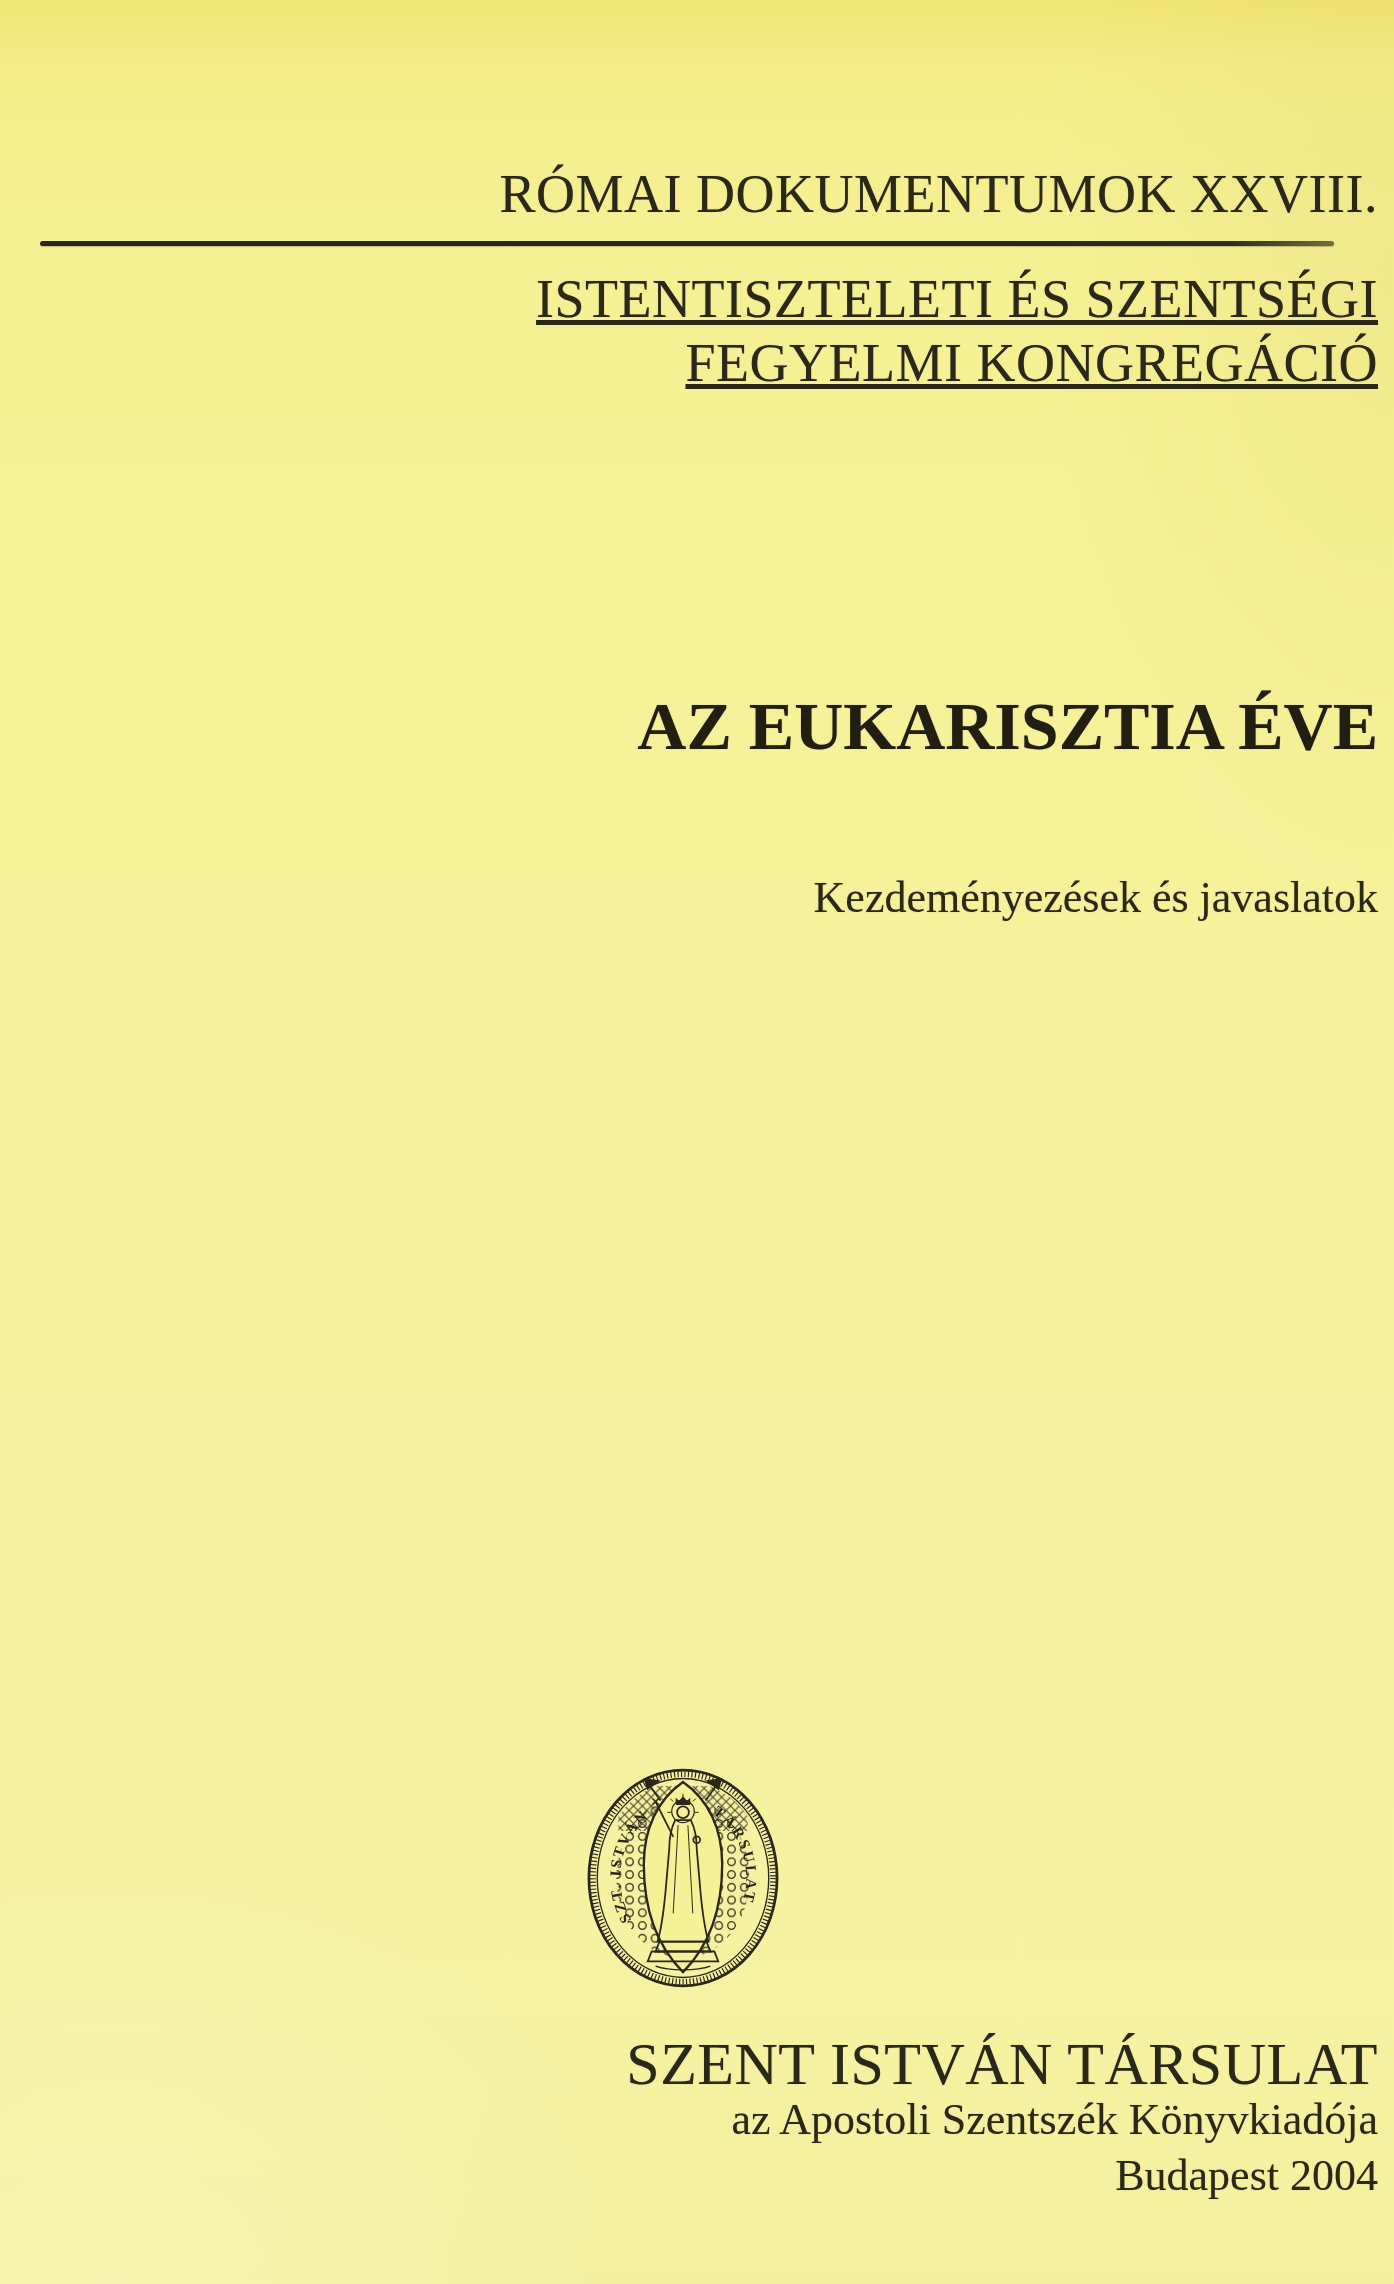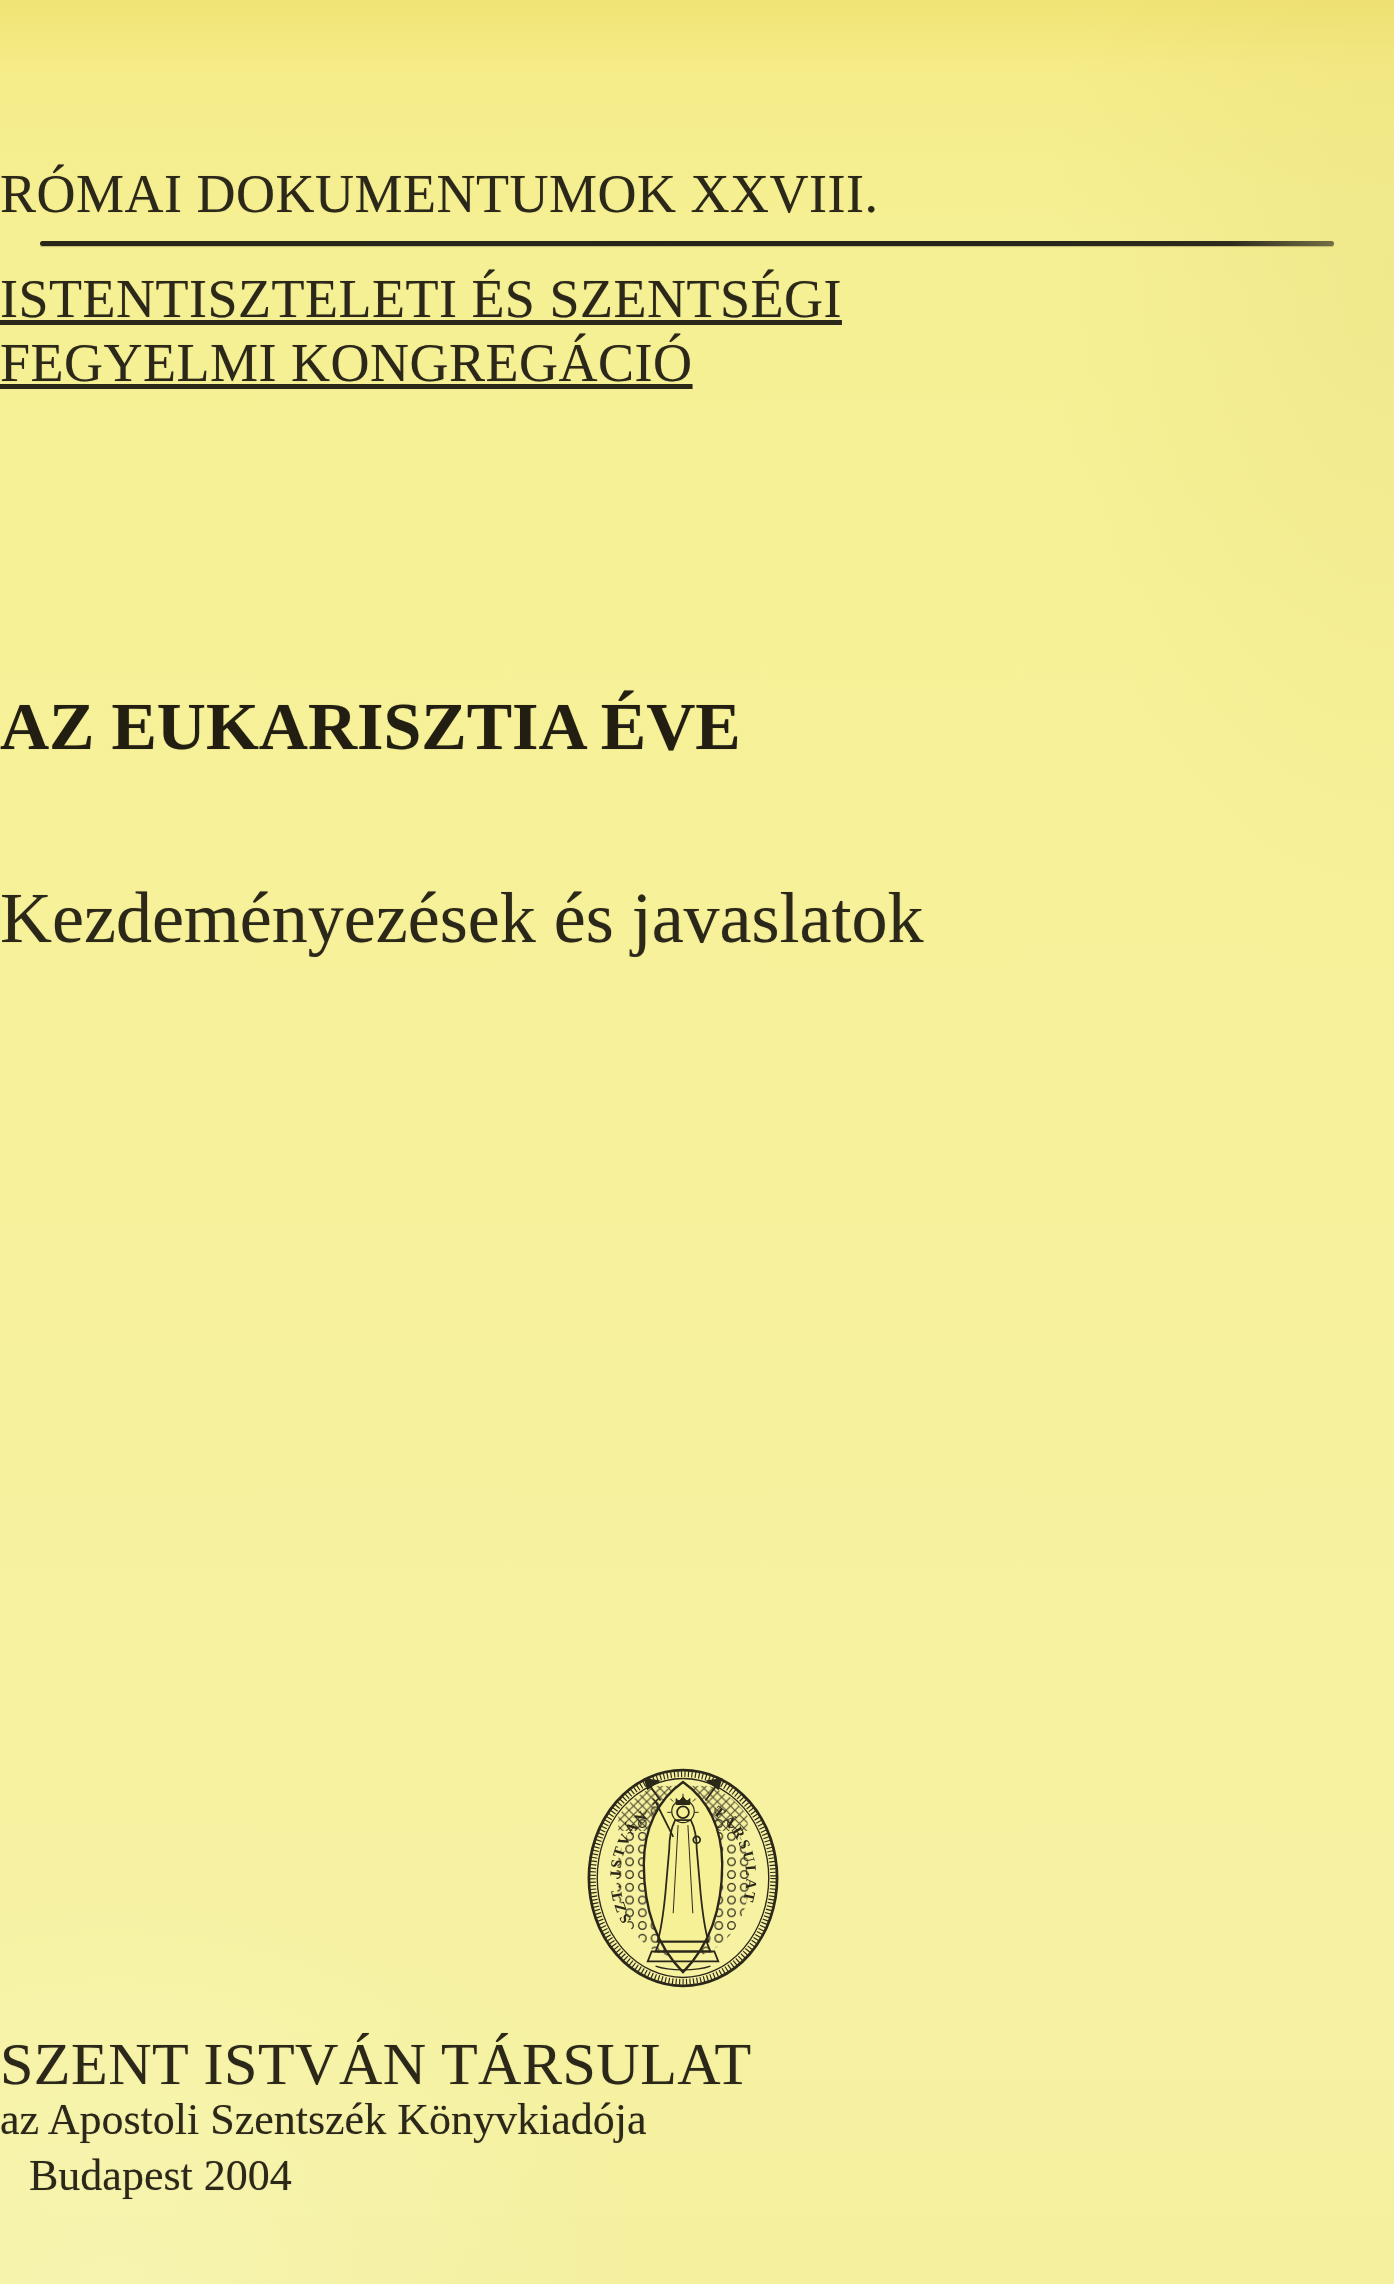--- a/index.html
+++ b/index.html
@@ -8,32 +8,32 @@
     width:1394px;height:2284px;
     margin:0 auto;
     overflow:hidden;
     font-family:"Liberation Serif","DejaVu Serif",serif;
     background:
       radial-gradient(ellipse 900px 700px at 8% 100%, rgba(255,255,230,0.25), rgba(255,255,230,0) 60%),
       radial-gradient(ellipse 500px 900px at 100% 12%, rgba(190,170,60,0.10), rgba(190,170,60,0) 70%),
       linear-gradient(180deg,#f0e474 0%,#f5ec89 3%,#f6f094 10%,#f7f19c 50%,#f6f2a2 88%,#f4f09e 100%);
   }
   .ink{color:#2b2719;text-shadow:0 0 1px rgba(43,39,25,0.35);}
-  .centered{position:absolute;left:0;right:16px;text-align:left;white-space:nowrap;}
+  .centered{position:absolute;left:0;right:16px;text-align:right;white-space:nowrap;}
 
   .series-title{top:164px;font-size:54px;line-height:60px;letter-spacing:0.5px;}
   .rule{
     position:absolute;top:241px;left:40px;width:1294px;height:5px;
     background:linear-gradient(90deg,#2a271a 0%,#262319 70%,#2e2b1d 92%,rgba(46,43,29,0.65) 100%);
     border-radius:3px;
     box-shadow:0 1px 1px rgba(43,39,25,0.25);
   }
   .congregation{top:267px;font-size:54px;line-height:64px;letter-spacing:0.5px;text-decoration:underline;}
   .main-title{top:688px;font-size:68px;line-height:76px;font-weight:bold;letter-spacing:0px;color:#221f12;}
-  .subtitle{top:884px;font-size:72px;line-height:68px;}
+  .subtitle{top:864px;font-size:44px;line-height:68px;}
 
   .seal-wrap{position:absolute;left:585px;top:1766px;width:196px;height:224px;}
   .seal-wrap svg{display:block;width:100%;height:100%;}
 
   .publisher{top:2036px;}
   .publisher-name{font-size:60px;line-height:56px;letter-spacing:0.5px;}
   .publisher-desc{font-size:44px;line-height:56px;}
   .publisher-city{font-size:44px;line-height:56px;padding-left:29px;}
 </style>
 </head>

